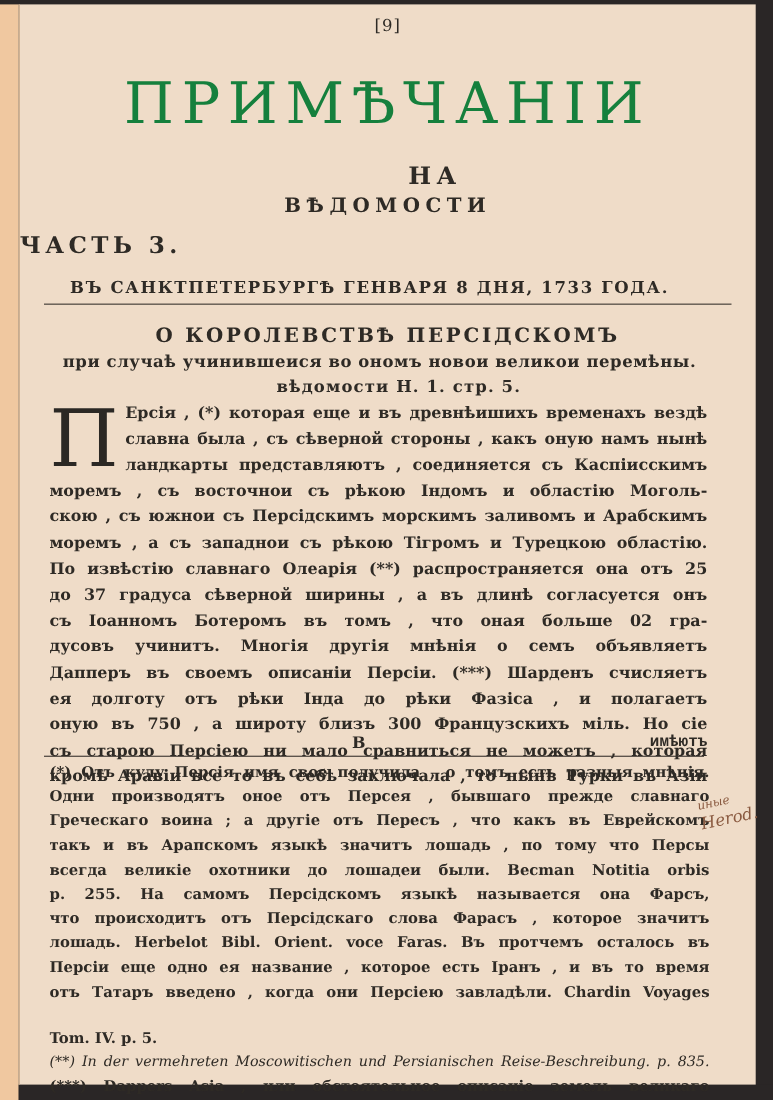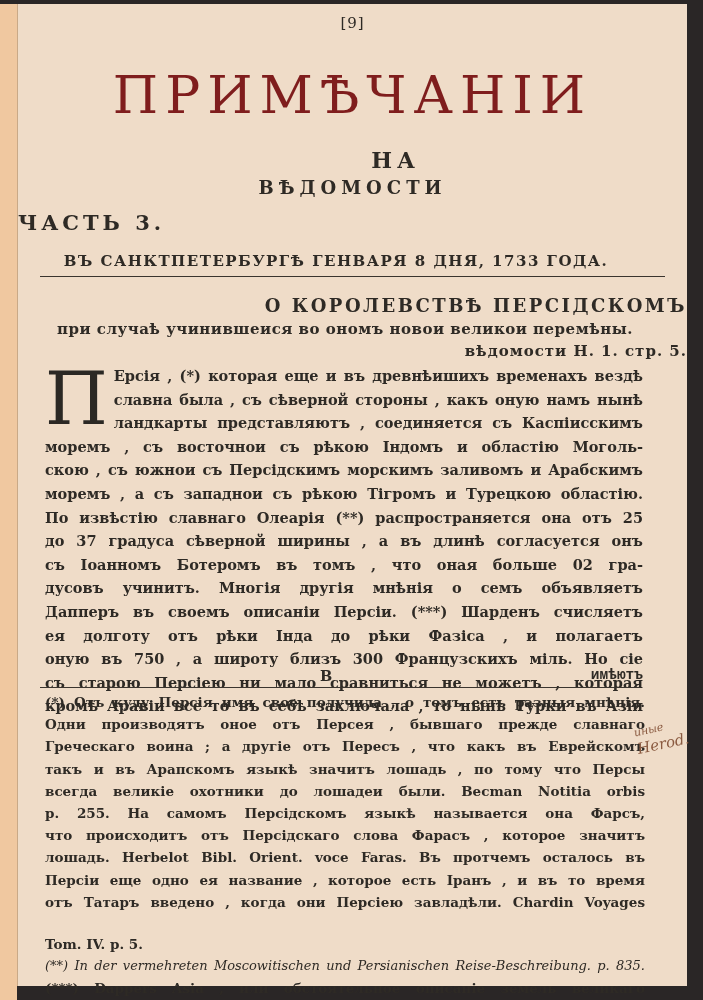--- a/index.html
+++ b/index.html
@@ -18,21 +18,21 @@
     border-left:1px solid #c9a987;
     color:#2e2a25;
   }
   .page-number {
     position:absolute; top:10px; left:0; width:100%; text-align:center;
     font-size:15px; letter-spacing:1px;
   }
   .title {
     position:absolute; top:62px; left:0; width:100%; text-align:center;
     font-size:52px; letter-spacing:7px; font-family:"DejaVu Serif", serif; font-weight:normal;
-    line-height:58px; color:#7f1d1d;
+    line-height:58px; color:#15803d;
   }
   .sub1 {
     position:absolute; top:143px; left:0; width:100%; text-align:center;
     font-size:22px; letter-spacing:5px; font-weight:bold;padding-left:43px;
   }
   .sub2 {
     position:absolute; top:173px; left:0; width:100%; text-align:center;
     font-size:18px; letter-spacing:5px; font-weight:bold;
   }
   .sub3 {
@@ -40,29 +40,29 @@
     font-size:21px; letter-spacing:4px; font-weight:bold;
   }
   .dateline {
     position:absolute; top:248px; left:38px; width:560px; text-align:center;
     font-size:15px; letter-spacing:1.5px; font-weight:bold; white-space:nowrap;
   }
   .rule {
     position:absolute; height:1px; background:#3a342e;
   }
   .article-heading {
-    position:absolute; top:291px; left:0; width:100%; text-align:right;
+    position:absolute; top:291px; left:0; width:100%; text-align:center;
     font-size:18px; letter-spacing:2.5px; font-weight:bold;
   }
   .article-sub {
     position:absolute; top:316px; left:27px; width:600px; text-align:center;
     font-size:15px; letter-spacing:0.5px; font-weight:bold; white-space:nowrap;
   }
   .article-ref {
-    position:absolute; top:338px; left:0; width:100%; text-align:right;
+    position:absolute; top:338px; left:0; width:100%; text-align:center;
     font-size:15px; letter-spacing:1px; font-weight:bold; padding-left:20px; box-sizing:border-box;
   }
   .body-text {
     position:absolute; top:360px; left:27px; width:598px;
     font-size:14.5px; line-height:23.6px; font-weight:bold;
   }
   .drop-cap {
     float:left; font-size:72px; line-height:66px; margin:2px 6px 0 0;
     font-family:"DejaVu Serif", serif; font-weight:normal; color:#2b2824;
   }

